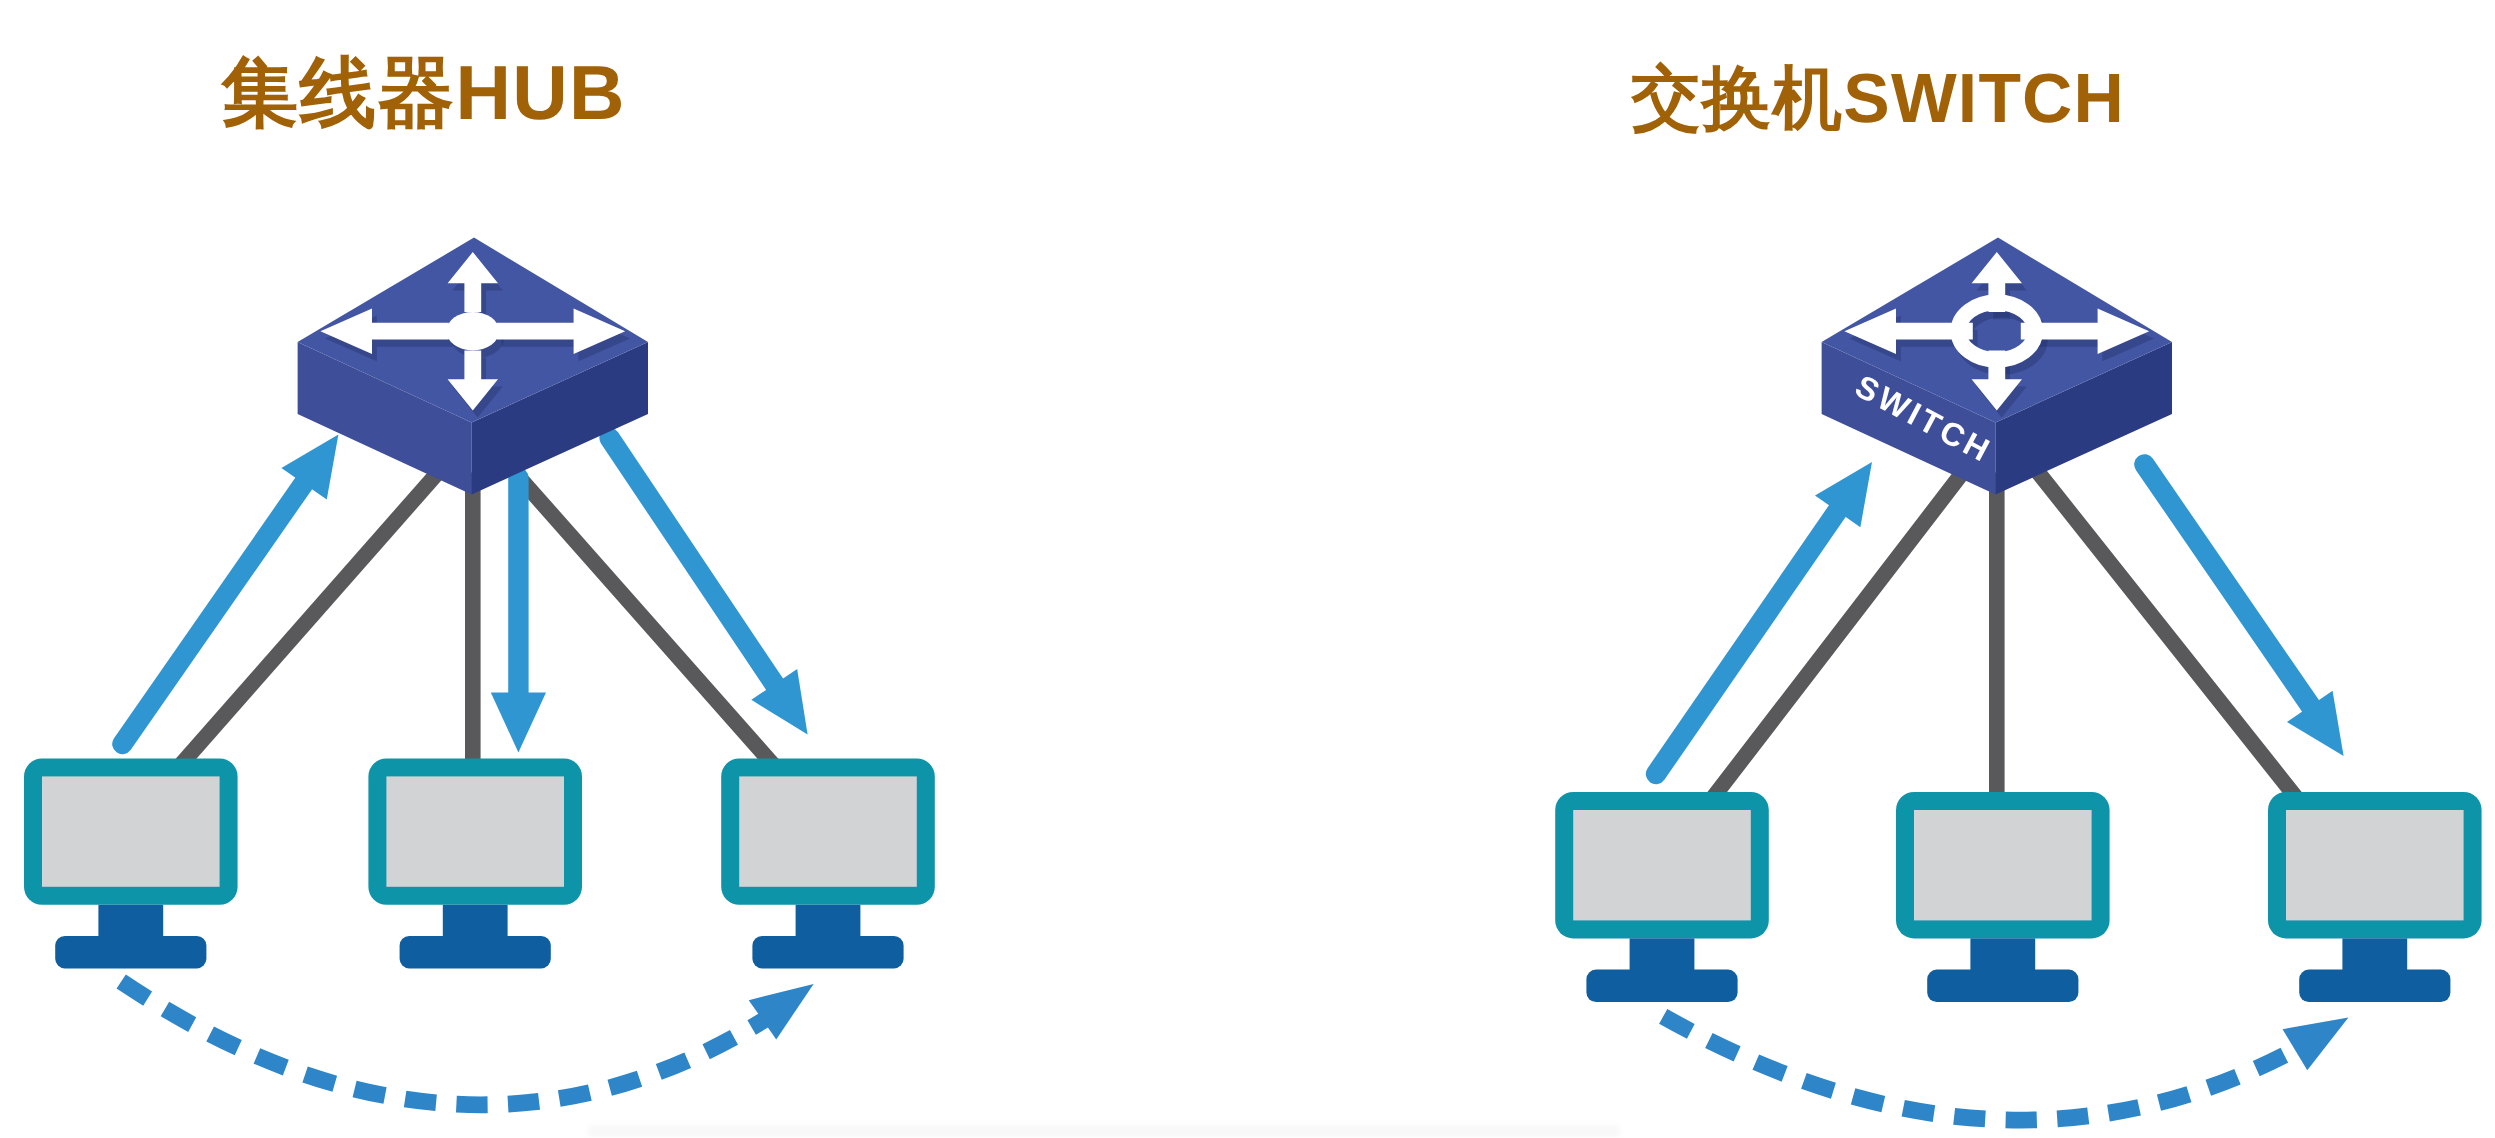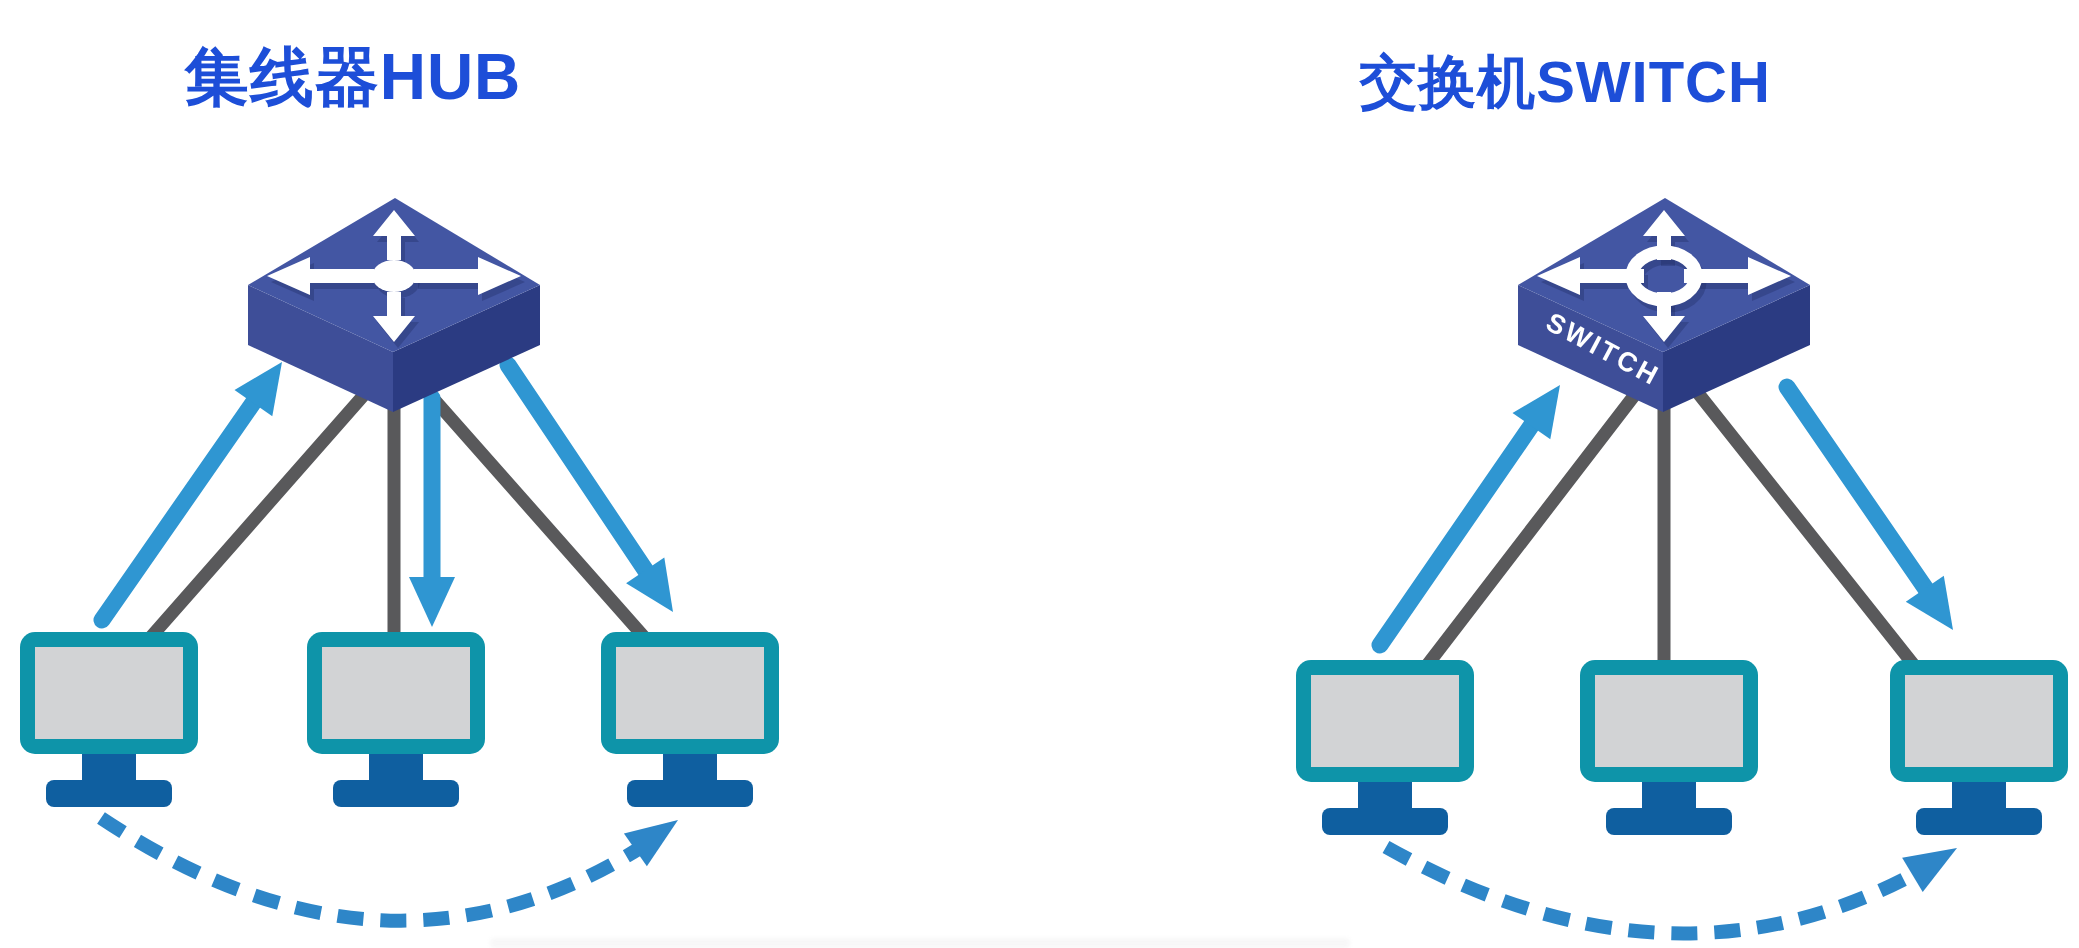--- a/index.html
+++ b/index.html
@@ -7,21 +7,21 @@
     position:relative;
     width:2079px;height:948px;
     background:#ffffff;
     overflow:hidden;
     font-family:"Liberation Sans", sans-serif;
   }
   .title{
     position:absolute;
     transform:translateX(-50%);
     font-weight:700;
-    color:#1d4ed8;
+    color:#a16207;
     white-space:nowrap;
     letter-spacing:1px;
   }
   .hub-title{left:353px;top:34px;font-size:64px;}
   .switch-title{left:1565px;top:44px;font-size:58px;}
   svg.diagram{position:absolute;left:0;top:0;}
   .cutoff{
     position:absolute;left:490px;top:938px;width:860px;height:10px;
     background:#9a9a9a;opacity:0.07;filter:blur(2px);border-radius:4px;
   }

